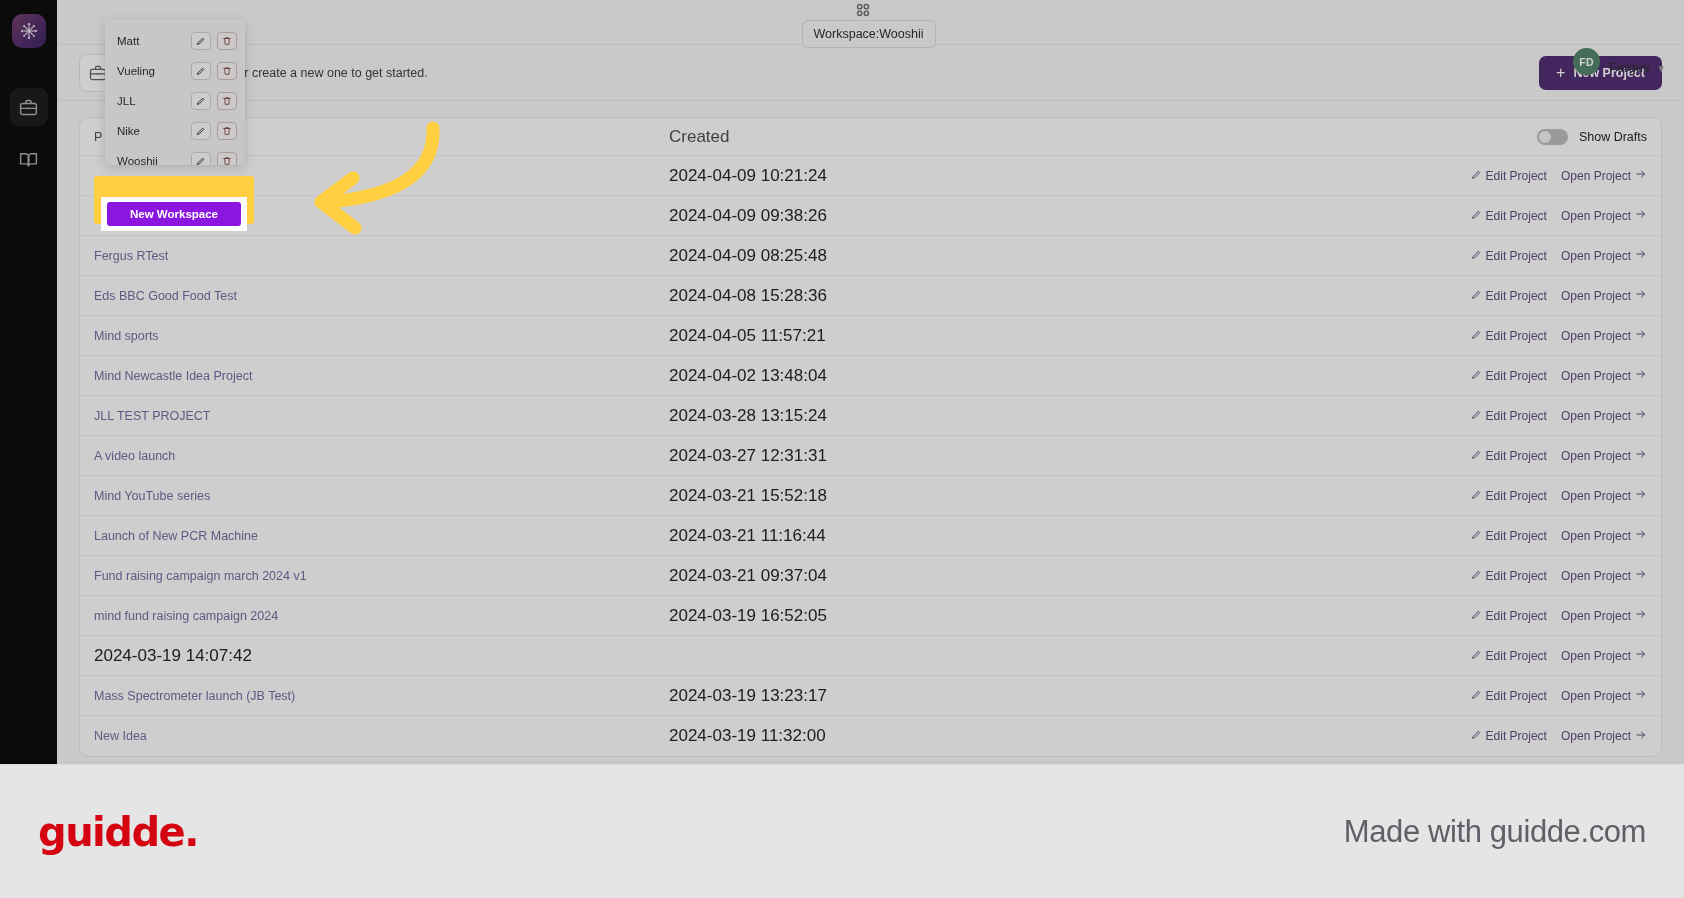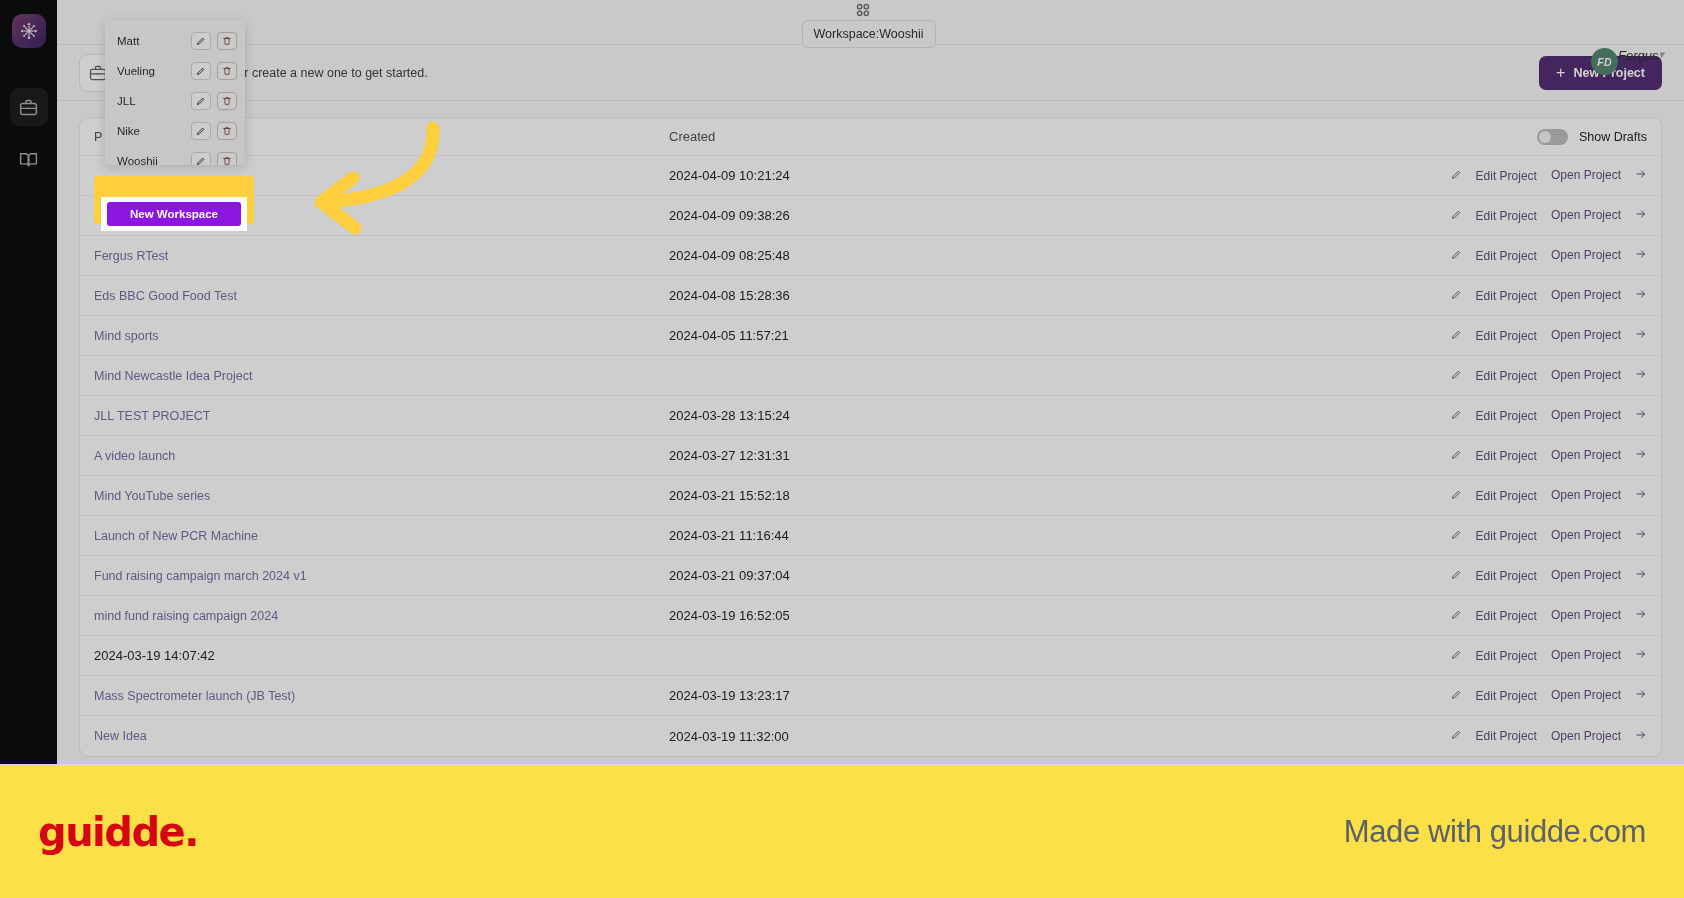--- a/index.html
+++ b/index.html
@@ -64,21 +64,21 @@
     border: 1px solid #d7dae0;
     border-radius: 6px;
     padding: 6px 11px;
     font-size: 12.5px;
     color: #2c2f36;
     background: #f4f5f7;
     white-space: nowrap;
   }
   .topbar-right {
     margin-left: auto;
-    display: flex; align-items: flex-start; gap: 0; font-style: italic;
+    display: flex; align-items: flex-end; gap: 9px;
   }
   .avatar {
     width: 27px; height: 27px; border-radius: 50%;
     background: #0f9d58;
     color: #fff; font-size: 10.5px; font-weight: bold;
     display: flex; align-items: center; justify-content: center;
     letter-spacing: 0.3px;
   }
   .user-name { font-size: 13px; color: #2c2f36; }
   .caret { color: #9aa0aa; font-size: 11px; }
@@ -122,26 +122,26 @@
   }
   .row {
     display: flex; align-items: center;
     height: 40px;
     border-bottom: 1px solid #ebedf0;
     padding: 0 14px;
   }
   .row:last-child { border-bottom: none; }
   .head-row { height: 38px; }
   .col-name { width: 575px; flex: none; font-size: 12.5px; color: #8b5cf6; }
-  .col-date { width: 700px; flex: none; font-size: 13px; color: #23262d; }
+  .col-date { width: 700px; flex: none; font-size: 17px; color: #23262d; }
   .head-row .col-name, .head-row .col-date { color: #4a4f59; }
   .col-actions { margin-left: auto; display: flex; align-items: center; gap: 14px; }
   .act {
     font-size: 12px; color: #7a3fc0;
-    display: flex; gap: 14px;
+    display: flex; align-items: center; gap: 4px;
     white-space: nowrap;
   }
   .toggle-wrap { margin-left: auto; display: flex; align-items: center; gap: 11px; justify-content: space-between; }
   .toggle {
     width: 31px; height: 16px; border-radius: 9px;
     background: #b9bcc2; position: relative;
   }
   .toggle .knob {
     position: absolute; left: 2px; top: 2px;
     width: 12px; height: 12px; border-radius: 50%;
@@ -205,21 +205,21 @@
     position: absolute;
     left: 285px; top: 120px;
     z-index: 55;
     pointer-events: none;
   }
 
   
   .footer {
     position: absolute; left: 0; top: 764px;
     width: 1684px; height: 134px;
-    background: #fde047;
+    background: #e5e5e5;
     border-top: 1px solid #dadce0;
     display: flex; align-items: center;
     padding: 8px 38px;
   }
   .guidde-logo {
     font-family: "DejaVu Sans", sans-serif;
     font-size: 40px; font-weight: bold;
     color: #d40511;
     letter-spacing: -1.5px;
   }
@@ -416,20 +416,21 @@
                   <span>Open Project</span>
                   <span><svg width="12" height="12" viewBox="0 0 24 24" fill="none" stroke="#7a3fc0" stroke-width="2" stroke-linecap="round" stroke-linejoin="round">
                       <line x1="4" y1="12" x2="19" y2="12"></line>
                       <polyline points="13,6 19,12 13,18"></polyline>
                     </svg></span>
                 </div>
               </div>
             </div>
             <div class="row">
               <div class="col-name">Mind Newcastle Idea Project</div>
+              <div class="col-date">2024-04-02 13:48:04</div>
               <div class="col-actions">
                 <div class="act">
                   <span><svg width="11" height="11" viewBox="0 0 24 24" fill="none" stroke="#7a3fc0" stroke-width="2" stroke-linecap="round">
                       <path d="M4 20l4-1 11-11-3-3L5 16z"></path>
                     </svg></span>
                   <span>Edit Project</span>
                 </div>
                 <div class="act">
                   <span>Open Project</span>
                   <span><svg width="12" height="12" viewBox="0 0 24 24" fill="none" stroke="#7a3fc0" stroke-width="2" stroke-linecap="round" stroke-linejoin="round">

